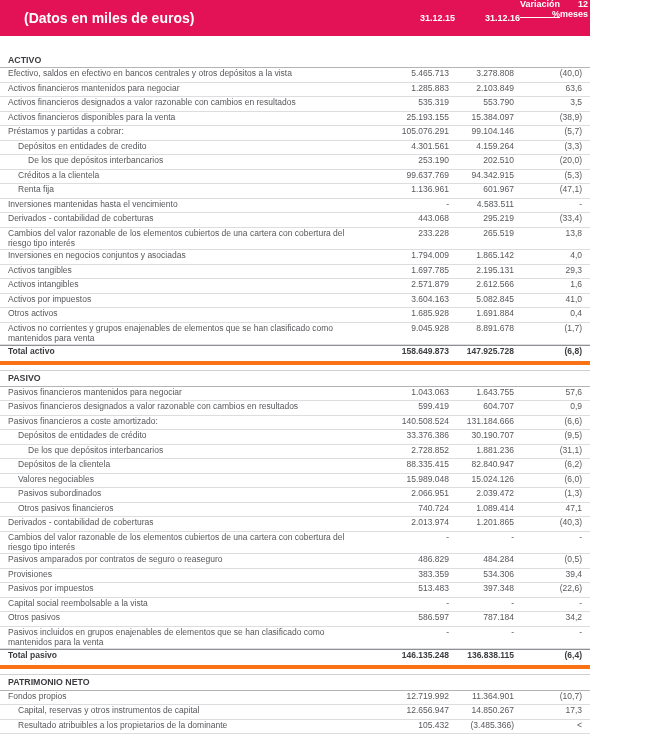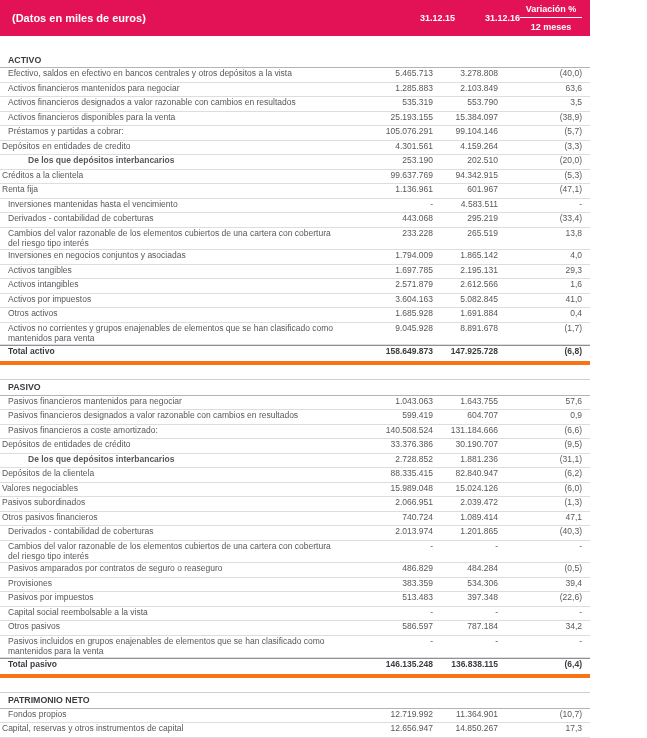--- a/index.html
+++ b/index.html
@@ -10,48 +10,48 @@
   }
   .page{width:647px;height:738px;overflow:hidden;}
   .table{width:590px;}
 
   
   .thead{
     height:36px;display:flex;align-items:stretch;
     color:#ffffff;font-weight:bold;font-size:9px;
     padding-right:8px;box-sizing:border-box;width:590px;
   }
-  .th-label{flex:1;display:flex;align-items:center;padding-left:12px;font-size:11px;}
+  .th-label{flex:1;display:flex;align-items:center;padding-left:24px;font-size:14px;}
   .th-col{width:95px;display:flex;align-items:center;justify-content:flex-end;}
   .th-col.c2{width:65px;}
-  .th-var{width:62px;display:flex;flex-direction:column;text-align:right;}
+  .th-var{width:62px;display:flex;text-align:right;}
   .th-var .half{height:18px;display:flex;align-items:center;justify-content:center;box-sizing:border-box;}
   .th-var .half.top{border-bottom:1px solid #ffffff;}
 
   
   .tbody{padding-top:5px;font-size:8.5px;line-height:9.8px;color:#57585c;}
   .section{margin-top:12px;}
-  .section + .section{margin-top:14px;}
+  .section + .section{margin-top:5px;}
   .section + .section .section-title{border-top:1px solid #cfd0d2;}
   .section-title{
     font-weight:bold;color:#3b3c40;font-size:8.8px;
     padding:2.5px 0 2px 8px;border-bottom:1px solid #b3b4b6;
   }
   .row{
     display:flex;align-items:flex-start;
     border-bottom:1px solid #dcdddf;
     padding:1px 8px 1px 0;min-height:11.5px;box-sizing:content-box;
   }
   .row .lbl{flex:1;padding-left:8px;}
-  .row .lbl.ind1{padding-left:2px;}
-  .row .lbl.ind2{padding-left:28px;font-weight:bold;}
+  .row .lbl.ind1{padding-left:18px;}
+  .row .lbl.ind2{padding-left:28px;}
   .n{text-align:right;white-space:nowrap;}
   .n1{width:95px;}
   .n2{width:65px;}
-  .n3{width:84px;}
+  .n3{width:68px;}
   .row.total{
     font-weight:bold;color:#3b3c40;
     border-top:1px solid #8f9094;border-bottom:4px solid #f97316;
     min-height:13px;
   }
 </style>
 </head>
 <body>
 
 <div class="page">

